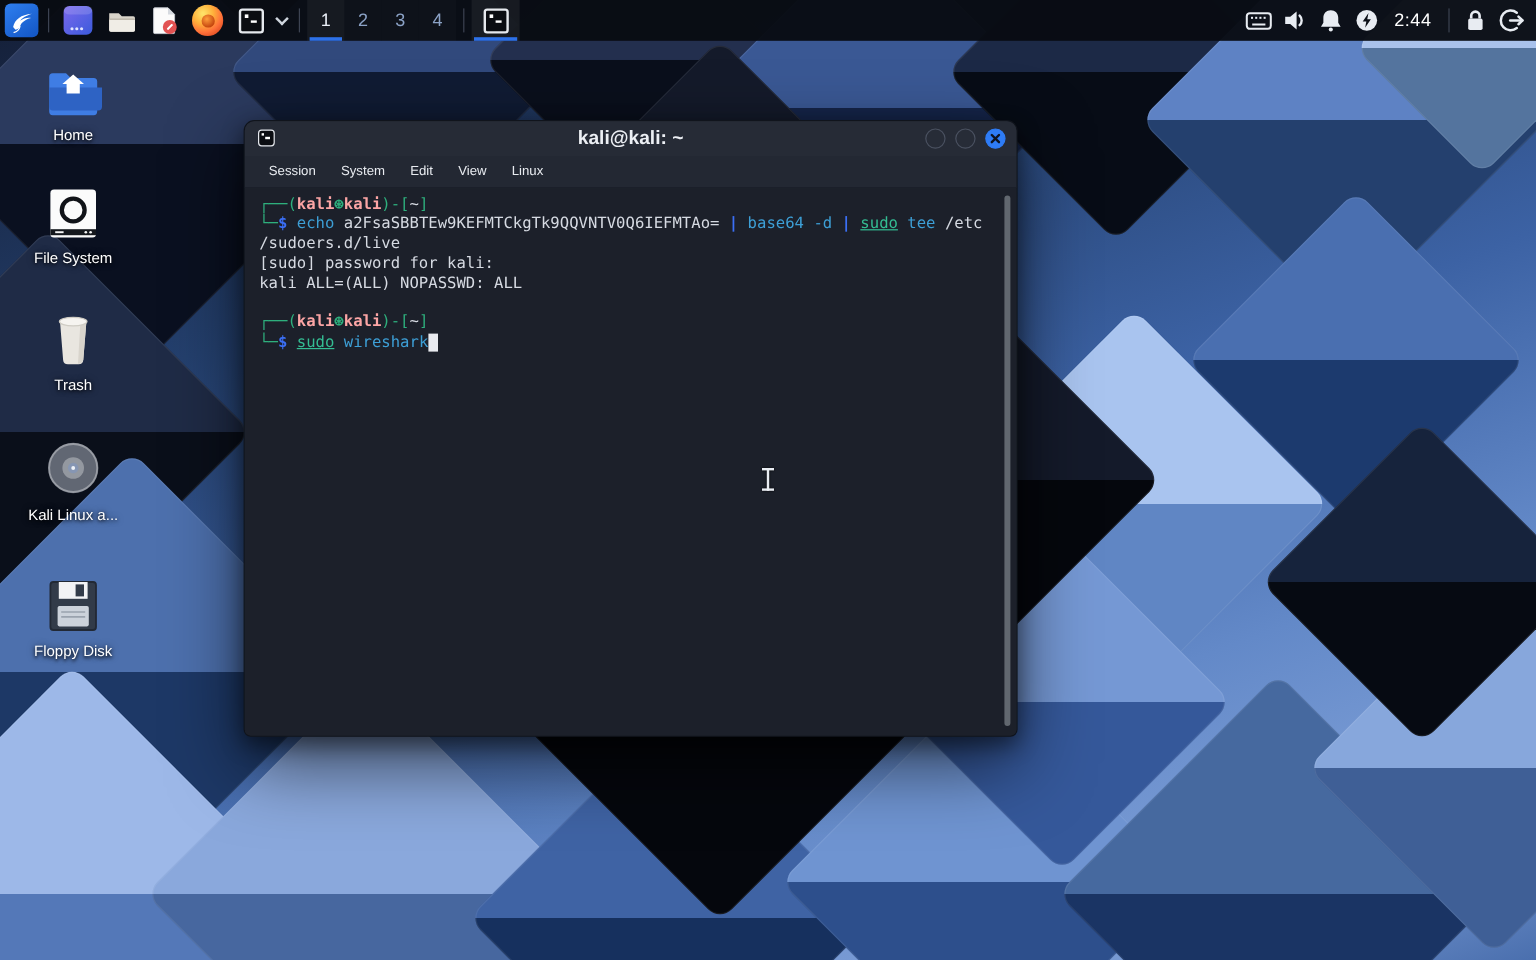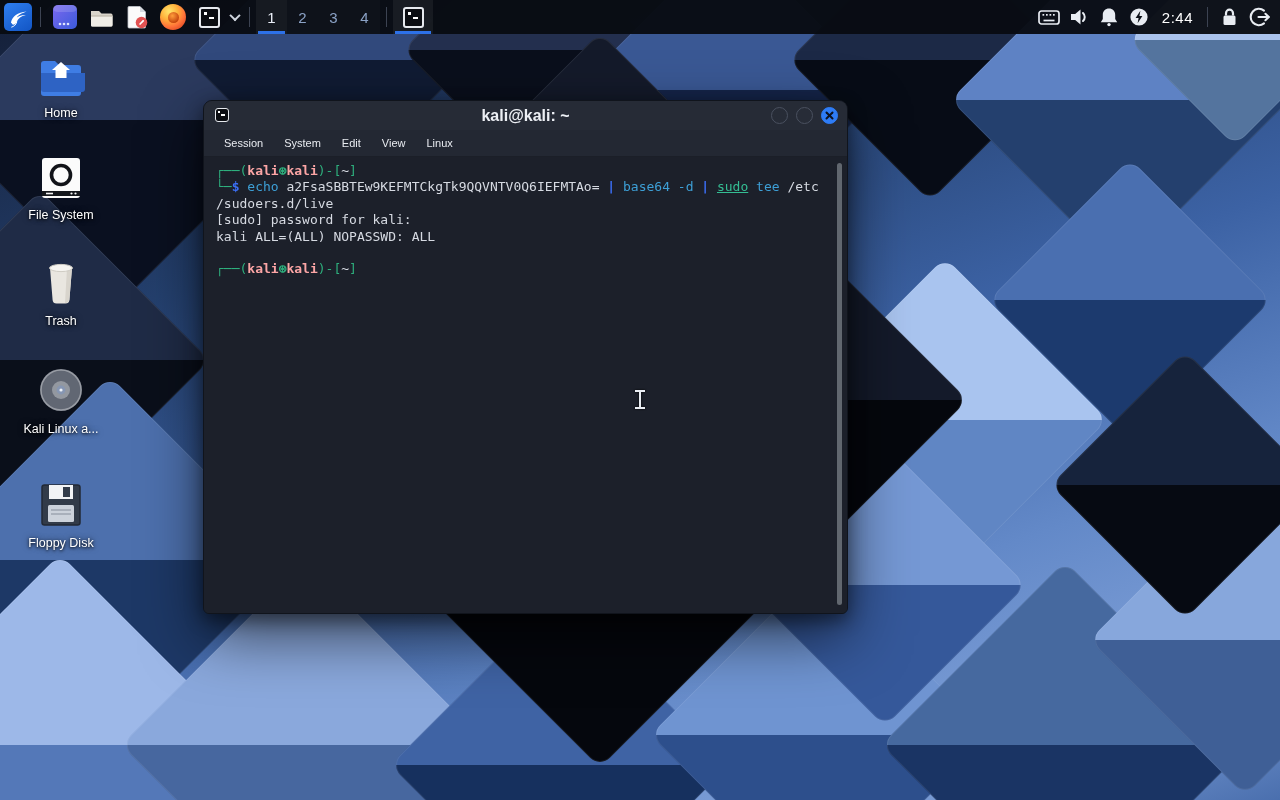--- a/index.html
+++ b/index.html
@@ -319,20 +319,21 @@
   </div>
   <div class="screen" id="term-screen">
     <div class="vscroll"></div>
   <div class="tline"><span class="seg-green">┌──(</span><span class="seg-user">kali</span><span class="seg-at">⊛</span><span class="seg-user">kali</span><span class="seg-green">)-[</span><span class="seg-plain">~</span><span class="seg-green">]</span></div>
       <div class="tline"><span class="seg-green">└─</span><span class="seg-dollar">$ </span><span class="seg-cmd">echo </span><span class="seg-plain">a2FsaSBBTEw9KEFMTCkgTk9QQVNTV0Q6IEFMTAo= </span><span class="seg-pipe">| </span><span class="seg-cmd">base64 </span><span class="seg-cmd">-d </span><span class="seg-pipe">| </span><span class="seg-sudo">sudo</span><span class="seg-plain"> </span><span class="seg-cmd">tee </span><span class="seg-plain">/etc</span></div>
       <div class="tline"><span class="seg-plain">/sudoers.d/live</span></div>
       <div class="tline"><span class="seg-plain">[sudo] password for kali:</span></div>
       <div class="tline"><span class="seg-plain">kali ALL=(ALL) NOPASSWD: ALL</span></div>
       <div class="tline"><span class="seg-plain"></span></div>
       <div class="tline"><span class="seg-green">┌──(</span><span class="seg-user">kali</span><span class="seg-at">⊛</span><span class="seg-user">kali</span><span class="seg-green">)-[</span><span class="seg-plain">~</span><span class="seg-green">]</span></div>
+      <div class="tline"><span class="seg-green">└─</span><span class="seg-dollar">$ </span><span class="seg-sudo">sudo</span><span class="seg-plain"> </span><span class="seg-cmd">wireshark</span><span class="seg-cursor"> </span></div>
     </div>
 </div>
 
 <div class="ibeam">
   <i class="v"></i>
     <i class="h1"></i>
     <i class="h2"></i>
 </div>
 
 </body></html>

